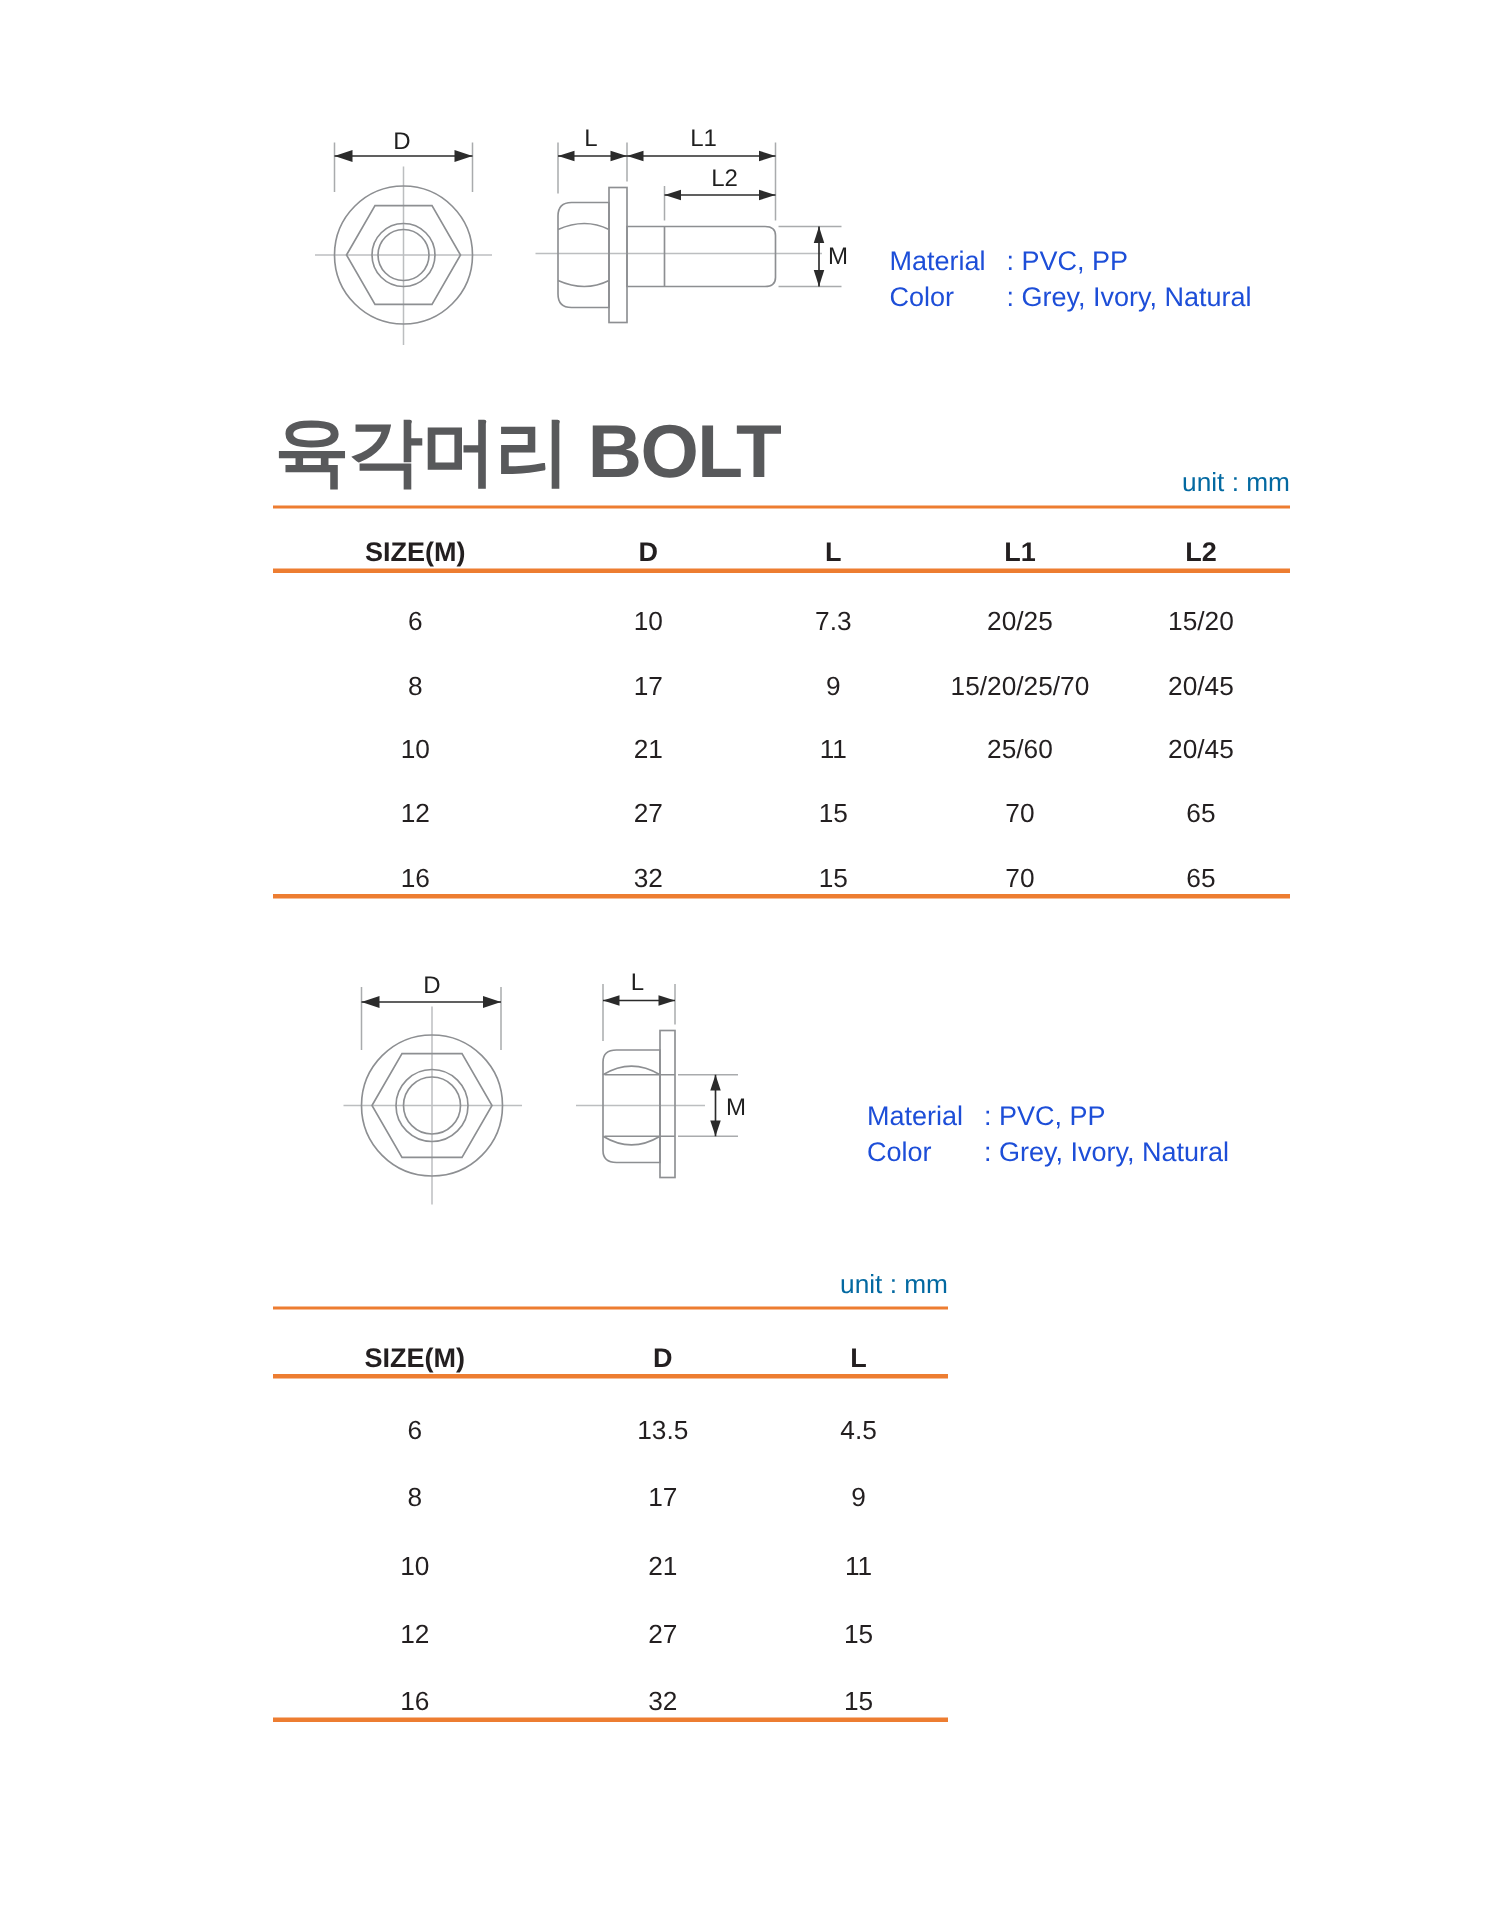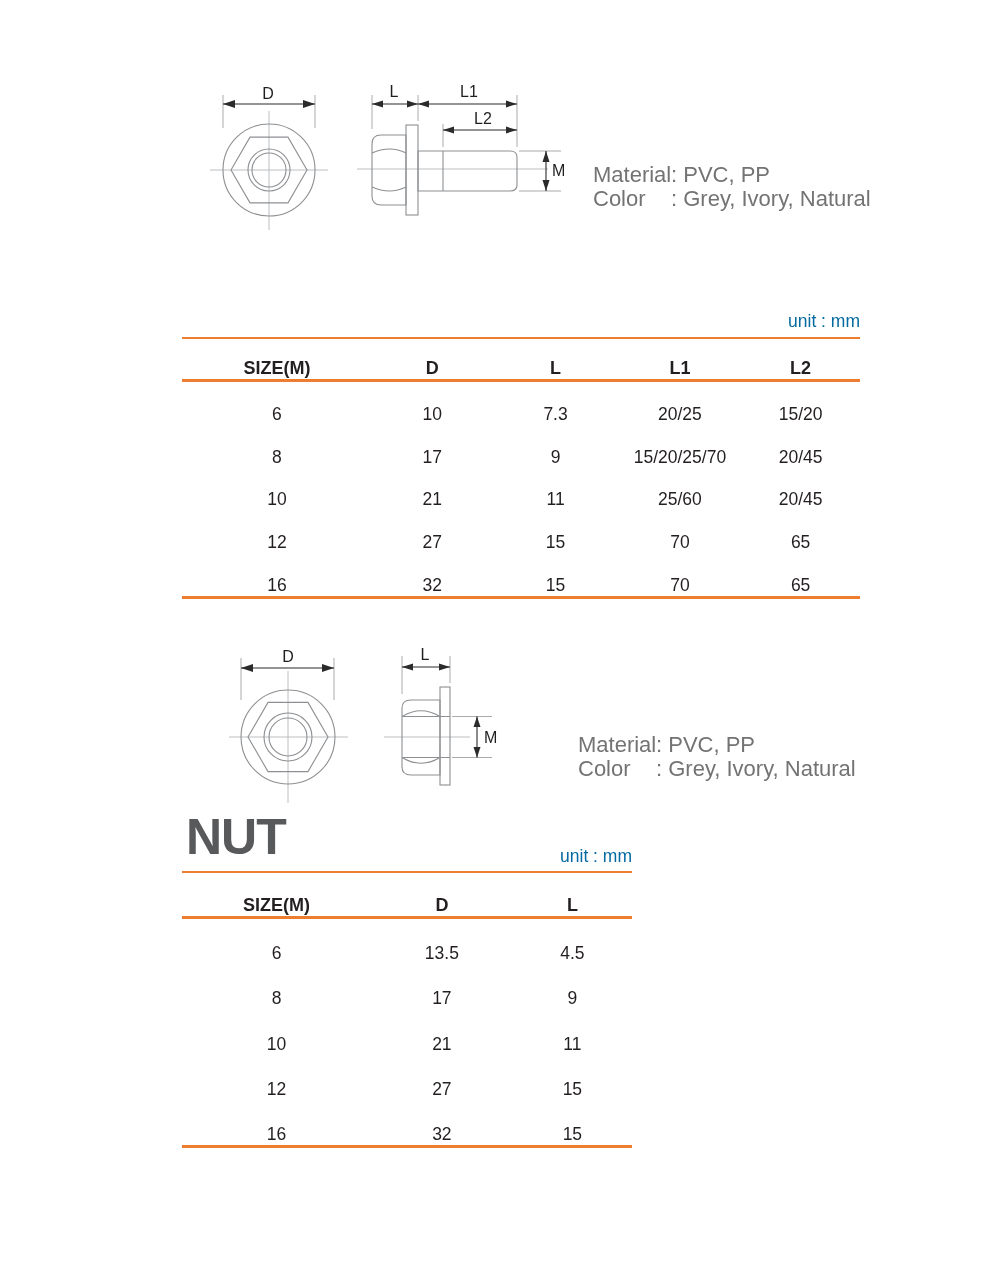--- a/index.html
+++ b/index.html
@@ -8,21 +8,21 @@
     font-family:"Liberation Sans", sans-serif;color:#231f20;overflow:hidden;
   }
   .abs{position:absolute;}
   
   .big-title{
     font-weight:bold;color:#58595b;font-size:50px;line-height:54px;
     letter-spacing:-1px;white-space:nowrap;
   }
   .unit-label{font-size:17.5px;color:#0369a1;text-align:right;}
   
-  .mat{font-size:22px;line-height:23.5px;color:#737373;}
+  .mat{font-size:18px;line-height:23.5px;color:#1d4ed8;}
   .mat-row{display:flex;}
   .mat-label{width:78px;flex:0 0 78px;}
   
   .tbl{position:absolute;}
   .rule{background:#ed7d31;width:100%;}
   .rule-thin{height:2px;}
   .rule-thick{height:3px;}
   .trow{display:flex;align-items:flex-end;width:100%;}
   .hdr-row{height:40px;font-weight:bold;font-size:18px;}
   .body-row{height:42.8px;font-size:17.5px;}
@@ -99,20 +99,21 @@
     <div class="mat-row">
       <span class="mat-label">Material</span>
       <span>: PVC, PP</span>
     </div>
     <div class="mat-row">
       <span class="mat-label">Color</span>
       <span>: Grey, Ivory, Natural</span>
     </div>
   </div>
 
+  <div class="abs big-title" style="left:183px;top:274px;">육각머리 BOLT</div>
   <div class="abs unit-label" style="left:182px;top:311px;width:678px;">unit : mm</div>
 
   <div class="tbl" style="left:182px;top:337px;width:678px;">
     <div class="rule rule-thin"></div>
     <div class="trow hdr-row">
       <div class="cell bc1">SIZE(M)</div>
       <div class="cell bc2">D</div>
       <div class="cell bc3">L</div>
       <div class="cell bc4">L1</div>
       <div class="cell bc5">L2</div>
@@ -198,21 +199,20 @@
     <div class="mat-row">
       <span class="mat-label">Material</span>
       <span>: PVC, PP</span>
     </div>
     <div class="mat-row">
       <span class="mat-label">Color</span>
       <span>: Grey, Ivory, Natural</span>
     </div>
   </div>
 
-  <div class="abs big-title" style="left:186px;top:810px;">NUT</div>
   <div class="abs unit-label" style="left:182px;top:846px;width:450px;">unit : mm</div>
 
   <div class="tbl" style="left:182px;top:871px;width:450px;">
     <div class="rule rule-thin"></div>
     <div class="trow hdr-row" style="height:43px;">
       <div class="cell nc1">SIZE(M)</div>
       <div class="cell nc2">D</div>
       <div class="cell nc3">L</div>
     </div>
     <div class="rule rule-thick"></div>

